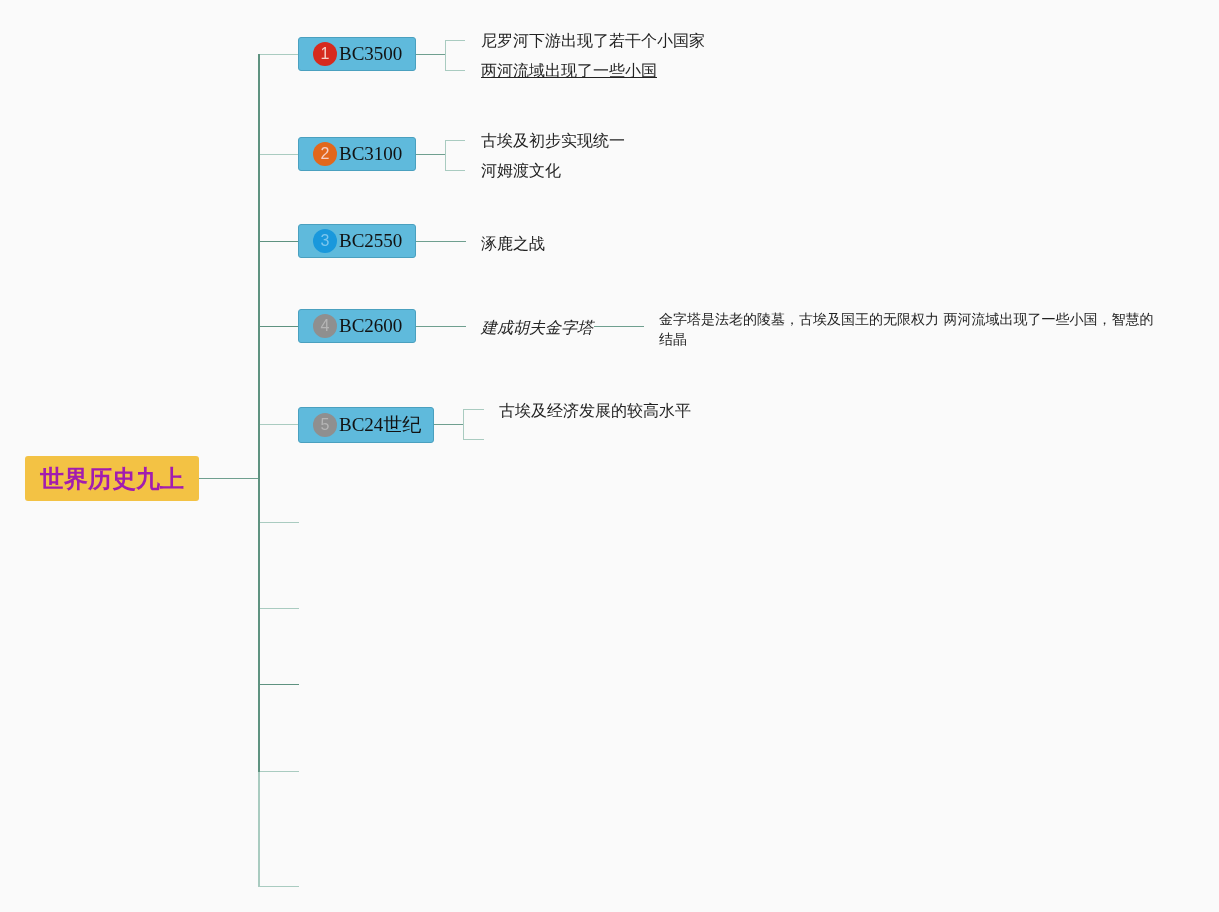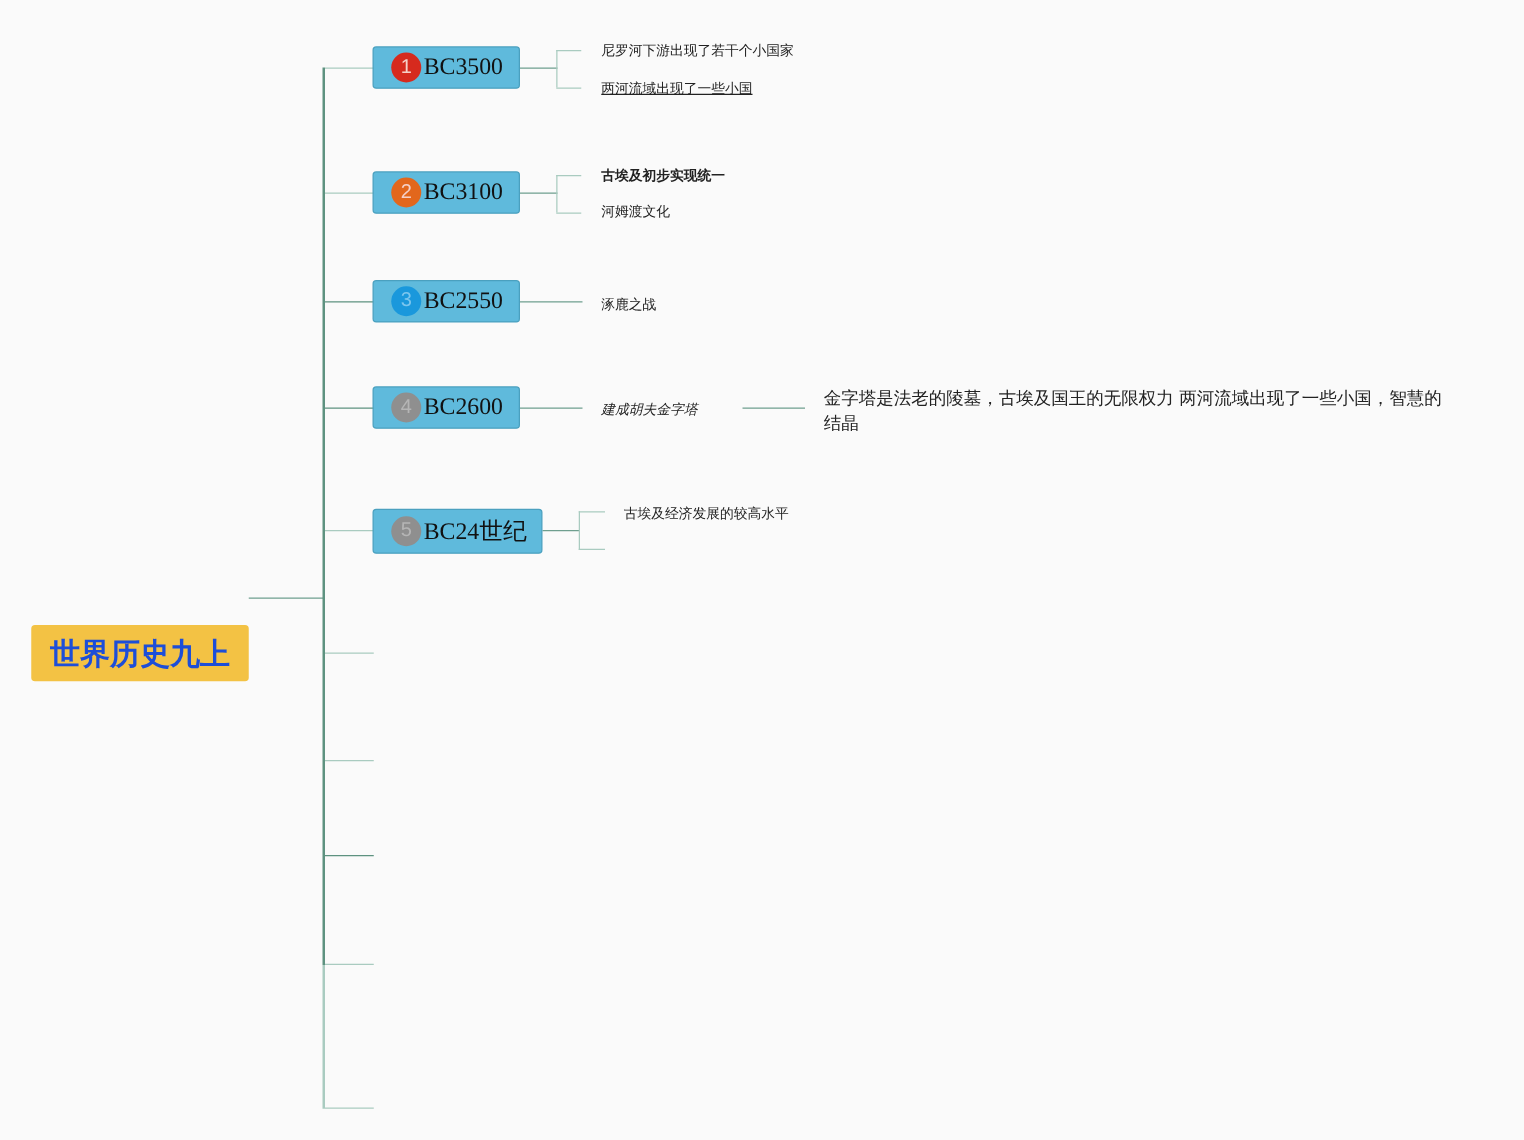--- a/index.html
+++ b/index.html
@@ -9,36 +9,36 @@
     position: relative; overflow: hidden;
     font-family: "DejaVu Sans", "Liberation Sans", sans-serif;
   }
   .line { position: absolute; background: #6f9f8f; }
   .line.light { background: #a9cbc0; }
   .line.dark { background: #5e9280; }
   .root {
     position: absolute; left: 25px; top: 456px; width: 174px; height: 45px;
     background: #f3c244; border-radius: 3px;
     display: flex; align-items: center; justify-content: center;
-    font-size: 24px; font-weight: bold; color: #1d4ed8; margin-top: 44px;
+    font-size: 24px; font-weight: bold; color: #a21caf;
   }
   .topic {
     position: absolute; height: 34px; background: #5fbadc;
     border: 1px solid #4aa0bf; border-radius: 3px; box-sizing: border-box;
     display: flex; align-items: center; padding-left: 14px;
     font-family: "Liberation Serif", "DejaVu Serif", serif; font-size: 19px; color: #111;
   }
   .marker {
     width: 24px; height: 24px; border-radius: 50%;
     display: flex; align-items: center; justify-content: center;
     font-family: "Liberation Sans", sans-serif; font-size: 16px; margin-right: 2px;
     color: #f5d0c8;
   }
   .sub {
-    position: absolute; font-size: 11px; color: #222; white-space: nowrap; line-height: 20px;
+    position: absolute; font-size: 16px; color: #222; white-space: nowrap; line-height: 20px;
   }
   .detail {
     position: absolute; font-size: 14px; color: #222; line-height: 20px; width: 505px;
   }
 </style>
 </head>
 <body>
 
 <div class="line" style="left:199px;top:478px;width:60px;height:1px;"></div>
 <div class="line dark" style="left:258px;top:54px;width:2px;height:718px;"></div>
@@ -105,19 +105,19 @@
 </div>
 <div class="topic" style="left:298px;top:407px;width:136px;height:36px;">
   <span class="marker" style="background:#8f8f8f;color:#b5b5b5;">
       <span>5</span>
     </span>
   <span>BC24世纪</span>
 </div>
 
 <div class="sub" style="left:481px;top:31px;">尼罗河下游出现了若干个小国家</div>
 <div class="sub" style="left:481px;top:61px;text-decoration:underline;">两河流域出现了一些小国</div>
-<div class="sub" style="left:481px;top:131px;font-weight:bold;">古埃及初步实现统一</div>
-<div class="sub" style="left:481px;top:161px;font-family:Liberation Mono, monospace;">河姆渡文化</div>
+<div class="sub" style="left:481px;top:131px;">古埃及初步实现统一</div>
+<div class="sub" style="left:481px;top:161px;">河姆渡文化</div>
 <div class="sub" style="left:481px;top:234px;">涿鹿之战</div>
 <div class="sub" style="left:481px;top:318px;font-style:italic;">建成胡夫金字塔</div>
 <div class="detail" style="left:659px;top:309px;">金字塔是法老的陵墓，古埃及国王的无限权力 两河流域出现了一些小国，智慧的结晶</div>
 <div class="sub" style="left:499px;top:401px;">古埃及经济发展的较高水平</div>
 <div class="sub" style="left:499px;top:430px;width:40px;height:20px;"></div>
 
 </body></html>

